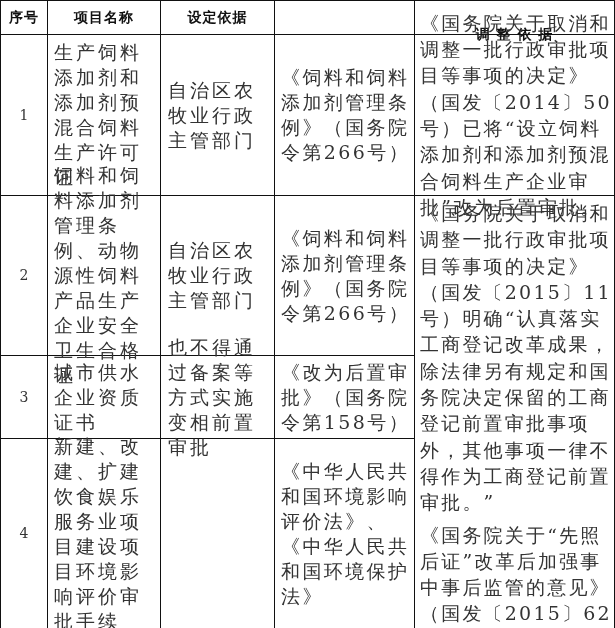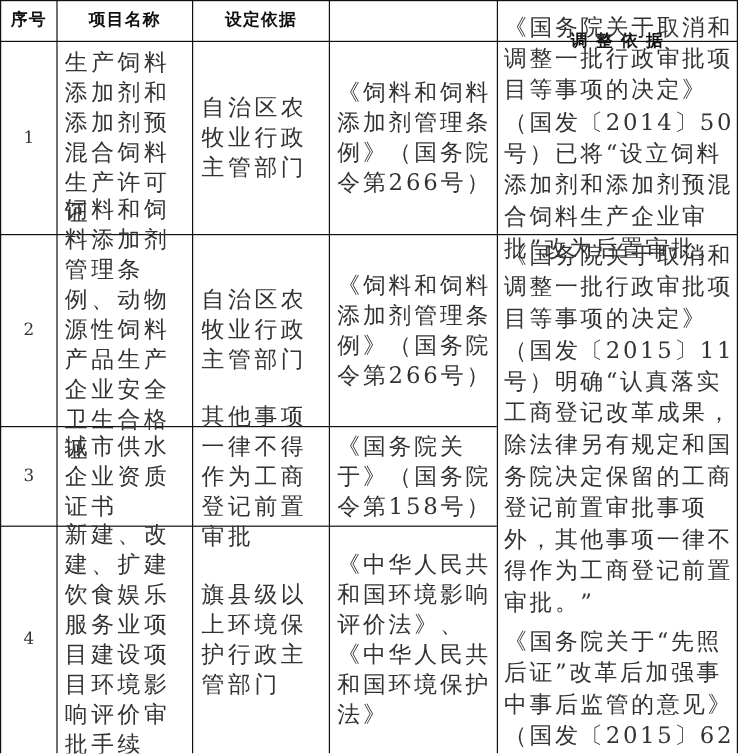--- a/index.html
+++ b/index.html
@@ -77,34 +77,31 @@
     <span class="txt">《饲料和饲料添加剂管理条例》（国务院令第266号）</span>
   </div>
 
   <div class="cell num" style="left:1px;top:356px;width:46px;height:82px;">
     <span class="txt">3</span>
   </div>
   <div class="cell" style="left:54px;top:356px;width:104px;height:82px;">
     <span class="txt">城市供水企业资质证书</span>
   </div>
   <div class="cell" style="left:168px;top:356px;width:104px;height:82px;">
-    <span class="txt">其他事项一律不得作为工商登记前置审批</span>
+    <span class="txt">也不得通过备案等方式实施变相前置审批</span>
   </div>
   <div class="cell basis" style="left:281px;top:356px;width:132px;height:82px;">
-    <span class="txt">《国务院关于》（国务院令第158号）</span>
+    <span class="txt">《改为后置审批》（国务院令第158号）</span>
   </div>
 
   <div class="cell num" style="left:1px;top:439px;width:46px;height:189px;">
     <span class="txt">4</span>
   </div>
   <div class="cell" style="left:54px;top:439px;width:104px;height:189px;">
     <span class="txt">新建、改建、扩建饮食娱乐服务业项目建设项目环境影响评价审批手续</span>
-  </div>
-  <div class="cell" style="left:168px;top:439px;width:104px;height:189px;">
-    <span class="txt">旗县级以上环境保护行政主管部门</span>
   </div>
   <div class="cell basis" style="left:281px;top:439px;width:132px;height:189px;justify-content:flex-end;">
     <span class="txt">《中华人民共和国环境影响评价法》、《中华人民共和国环境保护法》</span>
   </div>
 
   <div class="cell adj" style="left:420px;top:200px;width:194px;height:428px;align-items:flex-start;">
     <div class="txt">
       <span class="para">《国务院关于取消和调整一批行政审批项目等事项的决定》（国发〔2015〕11号）明确“认真落实工商登记改革成果，除法律另有规定和国务院决定保留的工商登记前置审批事项外，其他事项一律不得作为工商登记前置审批。”</span>
       <span class="para" style="margin-top:6px;">《国务院关于“先照后证”改革后加强事中事后监管的意见》（国发〔2015〕62号）明确“除法律、行政法规和国务院决定外，一律不得设定工商登记前置审批事项，也不得通过备案等方式实施变相前置审批。”</span>
     </div>

